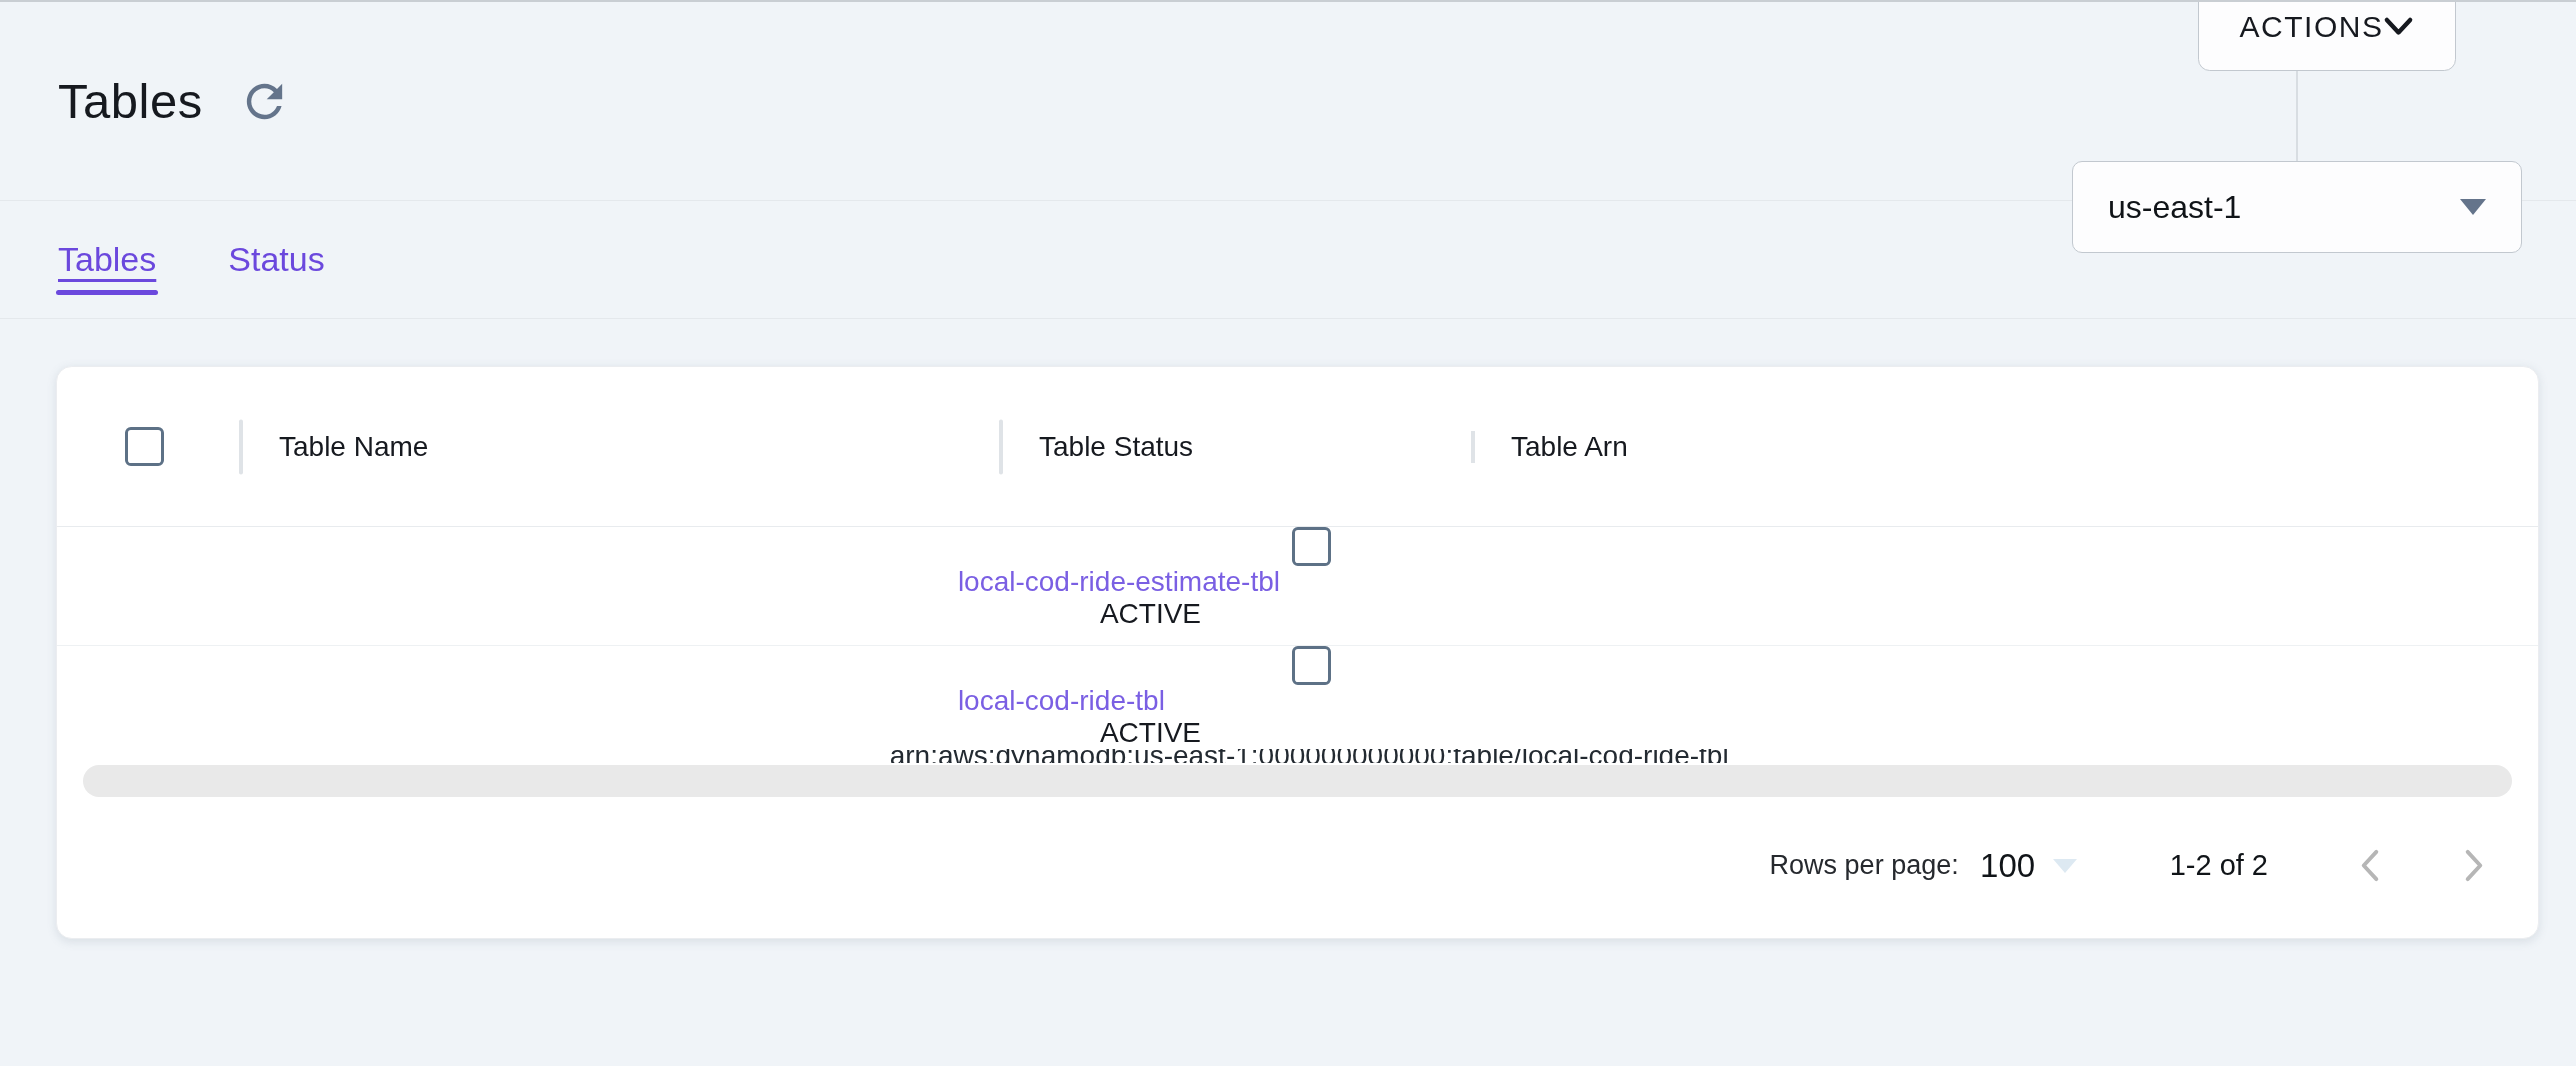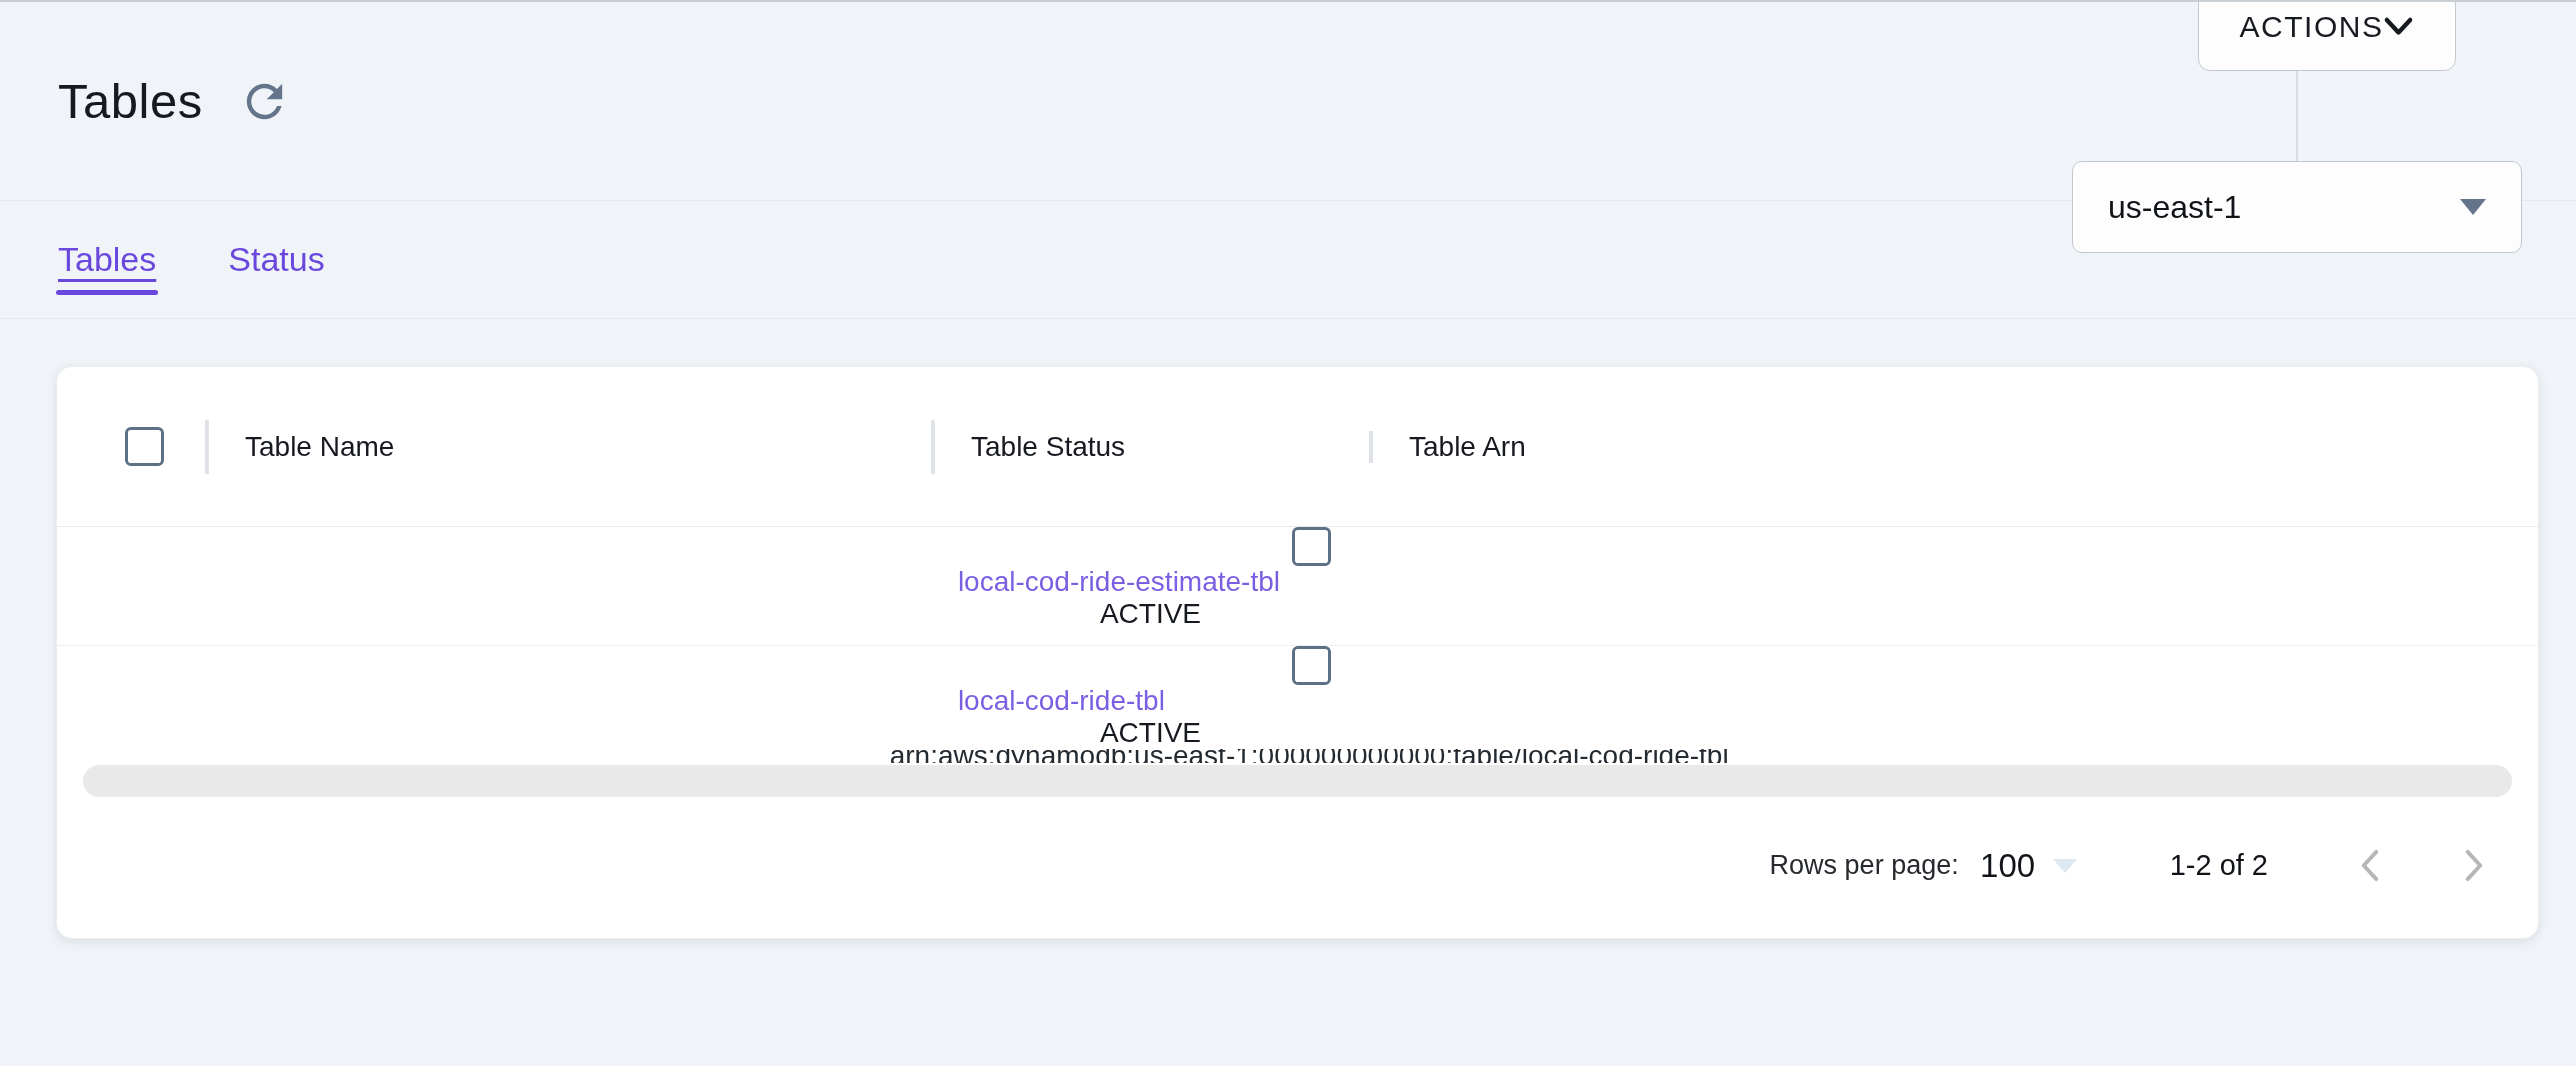--- a/index.html
+++ b/index.html
@@ -30,21 +30,21 @@
   
   .tabs{height:118px; display:flex; align-items:center; gap:72px; padding:0 58px; border-bottom:1.9px solid var(--border);}
   .tab{position:relative; font-size:34px; color:var(--accent_purple); text-decoration:none; cursor:pointer;}
   .tab.active{text-decoration:underline; text-underline-offset:7.8px; text-decoration-thickness:2.9px;}
   .tab.active::after{content:""; position:absolute; left:-1.9px; right:-1.9px; bottom:-15.6px; height:4.9px; background:var(--accent_purple); border-radius:2.9px;}
   
   .content{padding:47px 37px 0 56px;}
   .card{width:2483px; height:573px; background:var(--card); border:1px solid #ebedf0; border-radius:15.6px;
     box-shadow:0 2.9px 9.7px rgba(100,116,139,0.16); overflow:hidden;}
   .trow{display:flex; align-items:center;}
-  .thead{height:160px; border-bottom:1.9px solid #e8ebee;}
+  .thead{height:160px; border-bottom:1.9px solid #e8ebee;gap:34px;}
   .trow.data{height:117px;flex-direction:column;}
   .trow.data.first{border-bottom:1.9px solid #eef1f3; height:119px;}
   .cell{display:flex; align-items:center;}
   .c-check{width:148px; padding-left:68px; flex-shrink:0;}
   .c-name{width:726px; padding-left:23.4px; flex-shrink:0;}
   .c-status{width:438px; padding-left:21.4px; flex-shrink:0;}
   .c-arn{flex:1; padding-left:23.4px; min-width:0; white-space:nowrap; overflow:hidden;}
   .th{position:relative; padding-left:40px; font-size:28px; font-weight:500; color:#16191f;}
   .th::before{content:""; position:absolute; left:0; top:50%; transform:translateY(-50%); width:3.9px; height:55px; background:var(--divider_bar); border-radius:1.9px;}
   .checkbox{display:inline-block; width:39px; height:39px; border:3.4px solid #5d7186; border-radius:5.8px; background:#fff; cursor:pointer;}

